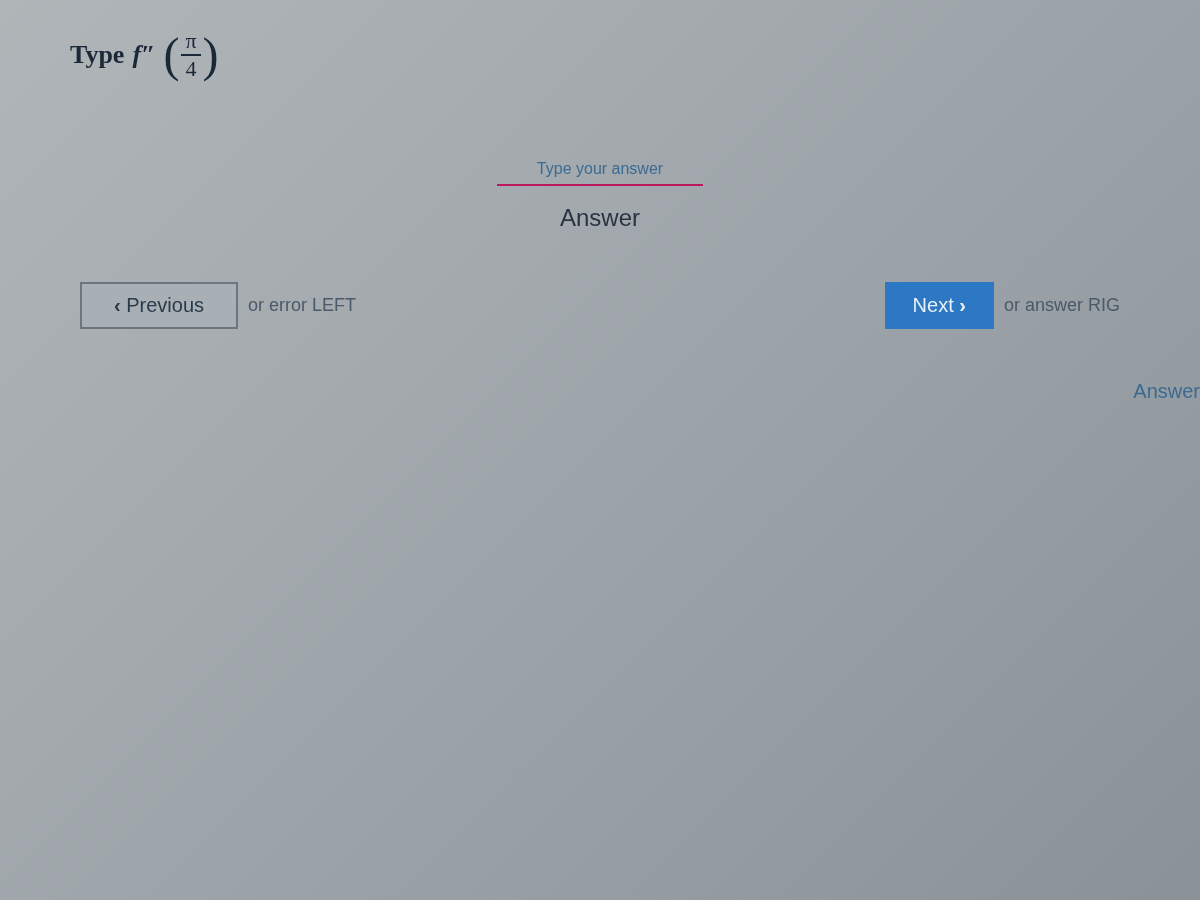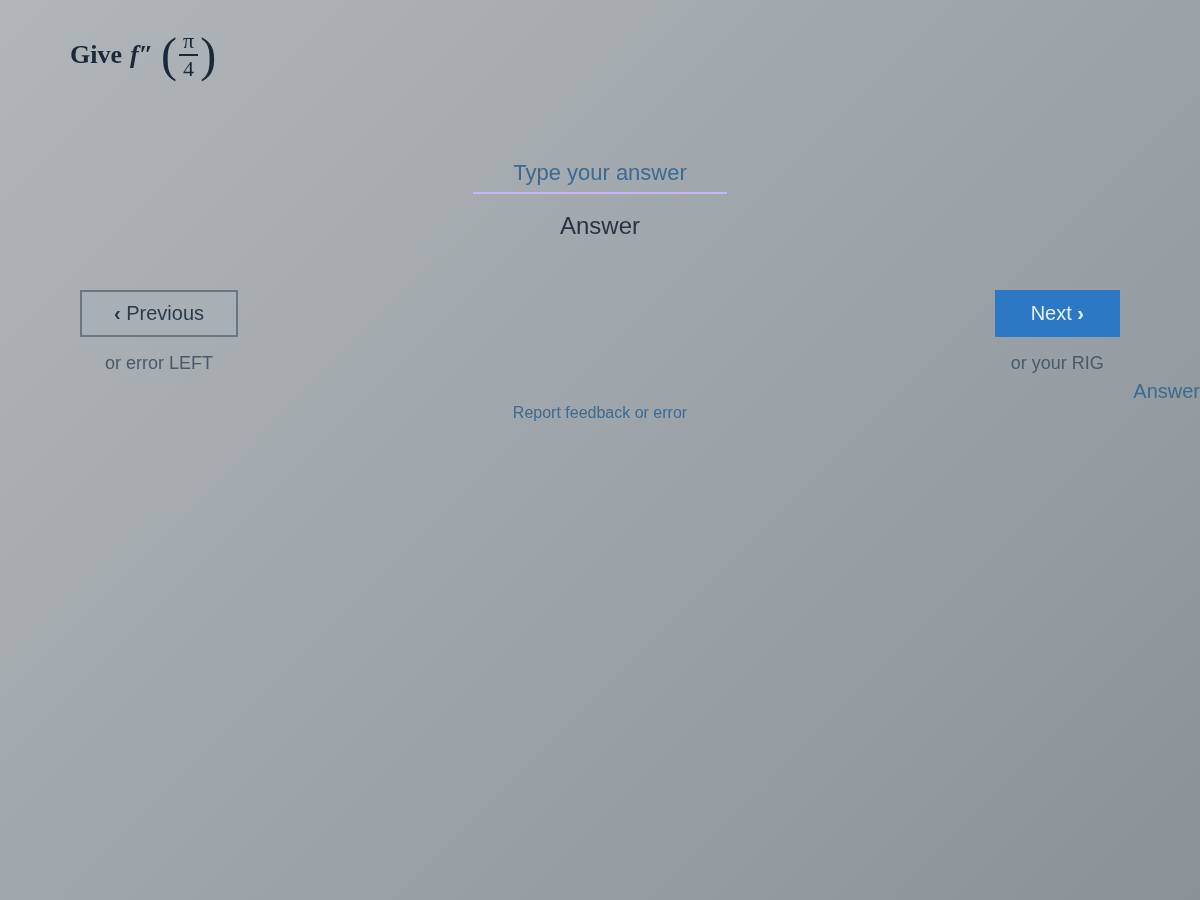--- a/index.html
+++ b/index.html
@@ -64,24 +64,24 @@
       padding: 0 4px 2px 4px;
     }
     .fraction .den {
       padding-top: 2px;
     }
     .answer-area {
       text-align: center;
       margin: 0 auto 50px auto;
     }
     .type-answer-label {
-      font-size: 22px;
+      font-size: 16px;
       color: #3b6a92;
       font-family: Arial, sans-serif;
-      border-bottom: 2px solid #c4b5fd;
+      border-bottom: 2px solid #be185d;
       display: inline-block;
       padding: 0 40px 6px 40px;
       margin-bottom: 18px;
     }
     .answer-text {
       font-size: 24px;
       color: #2a3340;
       font-family: Arial, sans-serif;
     }
     .answer-right {
@@ -94,40 +94,40 @@
     }
     .nav-row {
       display: flex;
       justify-content: space-between;
       align-items: flex-start;
       margin-top: 30px;
       padding: 0 10px;
     }
     .nav-left, .nav-right {
       display: flex;
-      flex-direction: column;
+      flex-direction: row;
       align-items: center;
-      gap: 16px;
+      gap: 10px;
     }
     .btn-prev {
       background: #a8b0b6;
       border: 2px solid #6a7680;
       color: #2a3a48;
       font-size: 20px;
       font-family: Arial, sans-serif;
       padding: 10px 32px;
       cursor: pointer;
     }
     .btn-next {
       background: #2d78c4;
       border: none;
       color: #e8f0f8;
       font-size: 20px;
       font-family: Arial, sans-serif;
-      padding: 12px 36px;
+      padding: 12px 28px;
       cursor: pointer;
     }
     .hint-text {
       font-size: 18px;
       color: #4a5a68;
       font-family: Arial, sans-serif;
     }
     .report-link {
       text-align: center;
       margin-top: 30px;
@@ -141,21 +141,21 @@
       font-weight: bold;
     }
   </style>
 </head>
 <body>
 
 <div class="content">
 
 
   <div class="find-line">
-    <span>Give </span>
+    <span>Type </span>
     <span class="math-italic">f″</span>
     <span class="fraction-paren">
       <span class="paren">(</span>
       <span class="fraction">
         <span class="num">π</span>
         <span class="den">4</span>
       </span>
       <span class="paren">)</span>
     </span>
   </div>
@@ -171,19 +171,18 @@
     <div class="nav-left">
       <button class="btn-prev">
         <span class="chevron">‹ </span><span>Previous</span>
       </button>
       <div class="hint-text">or error LEFT</div>
     </div>
     <div class="nav-right">
       <button class="btn-next">
         <span>Next</span><span class="chevron"> ›</span>
       </button>
-      <div class="hint-text">or your RIG</div>
+      <div class="hint-text">or answer RIG</div>
     </div>
   </div>
 
-  <div class="report-link">Report feedback or error</div>
 
 </div>
 
 </body></html>

